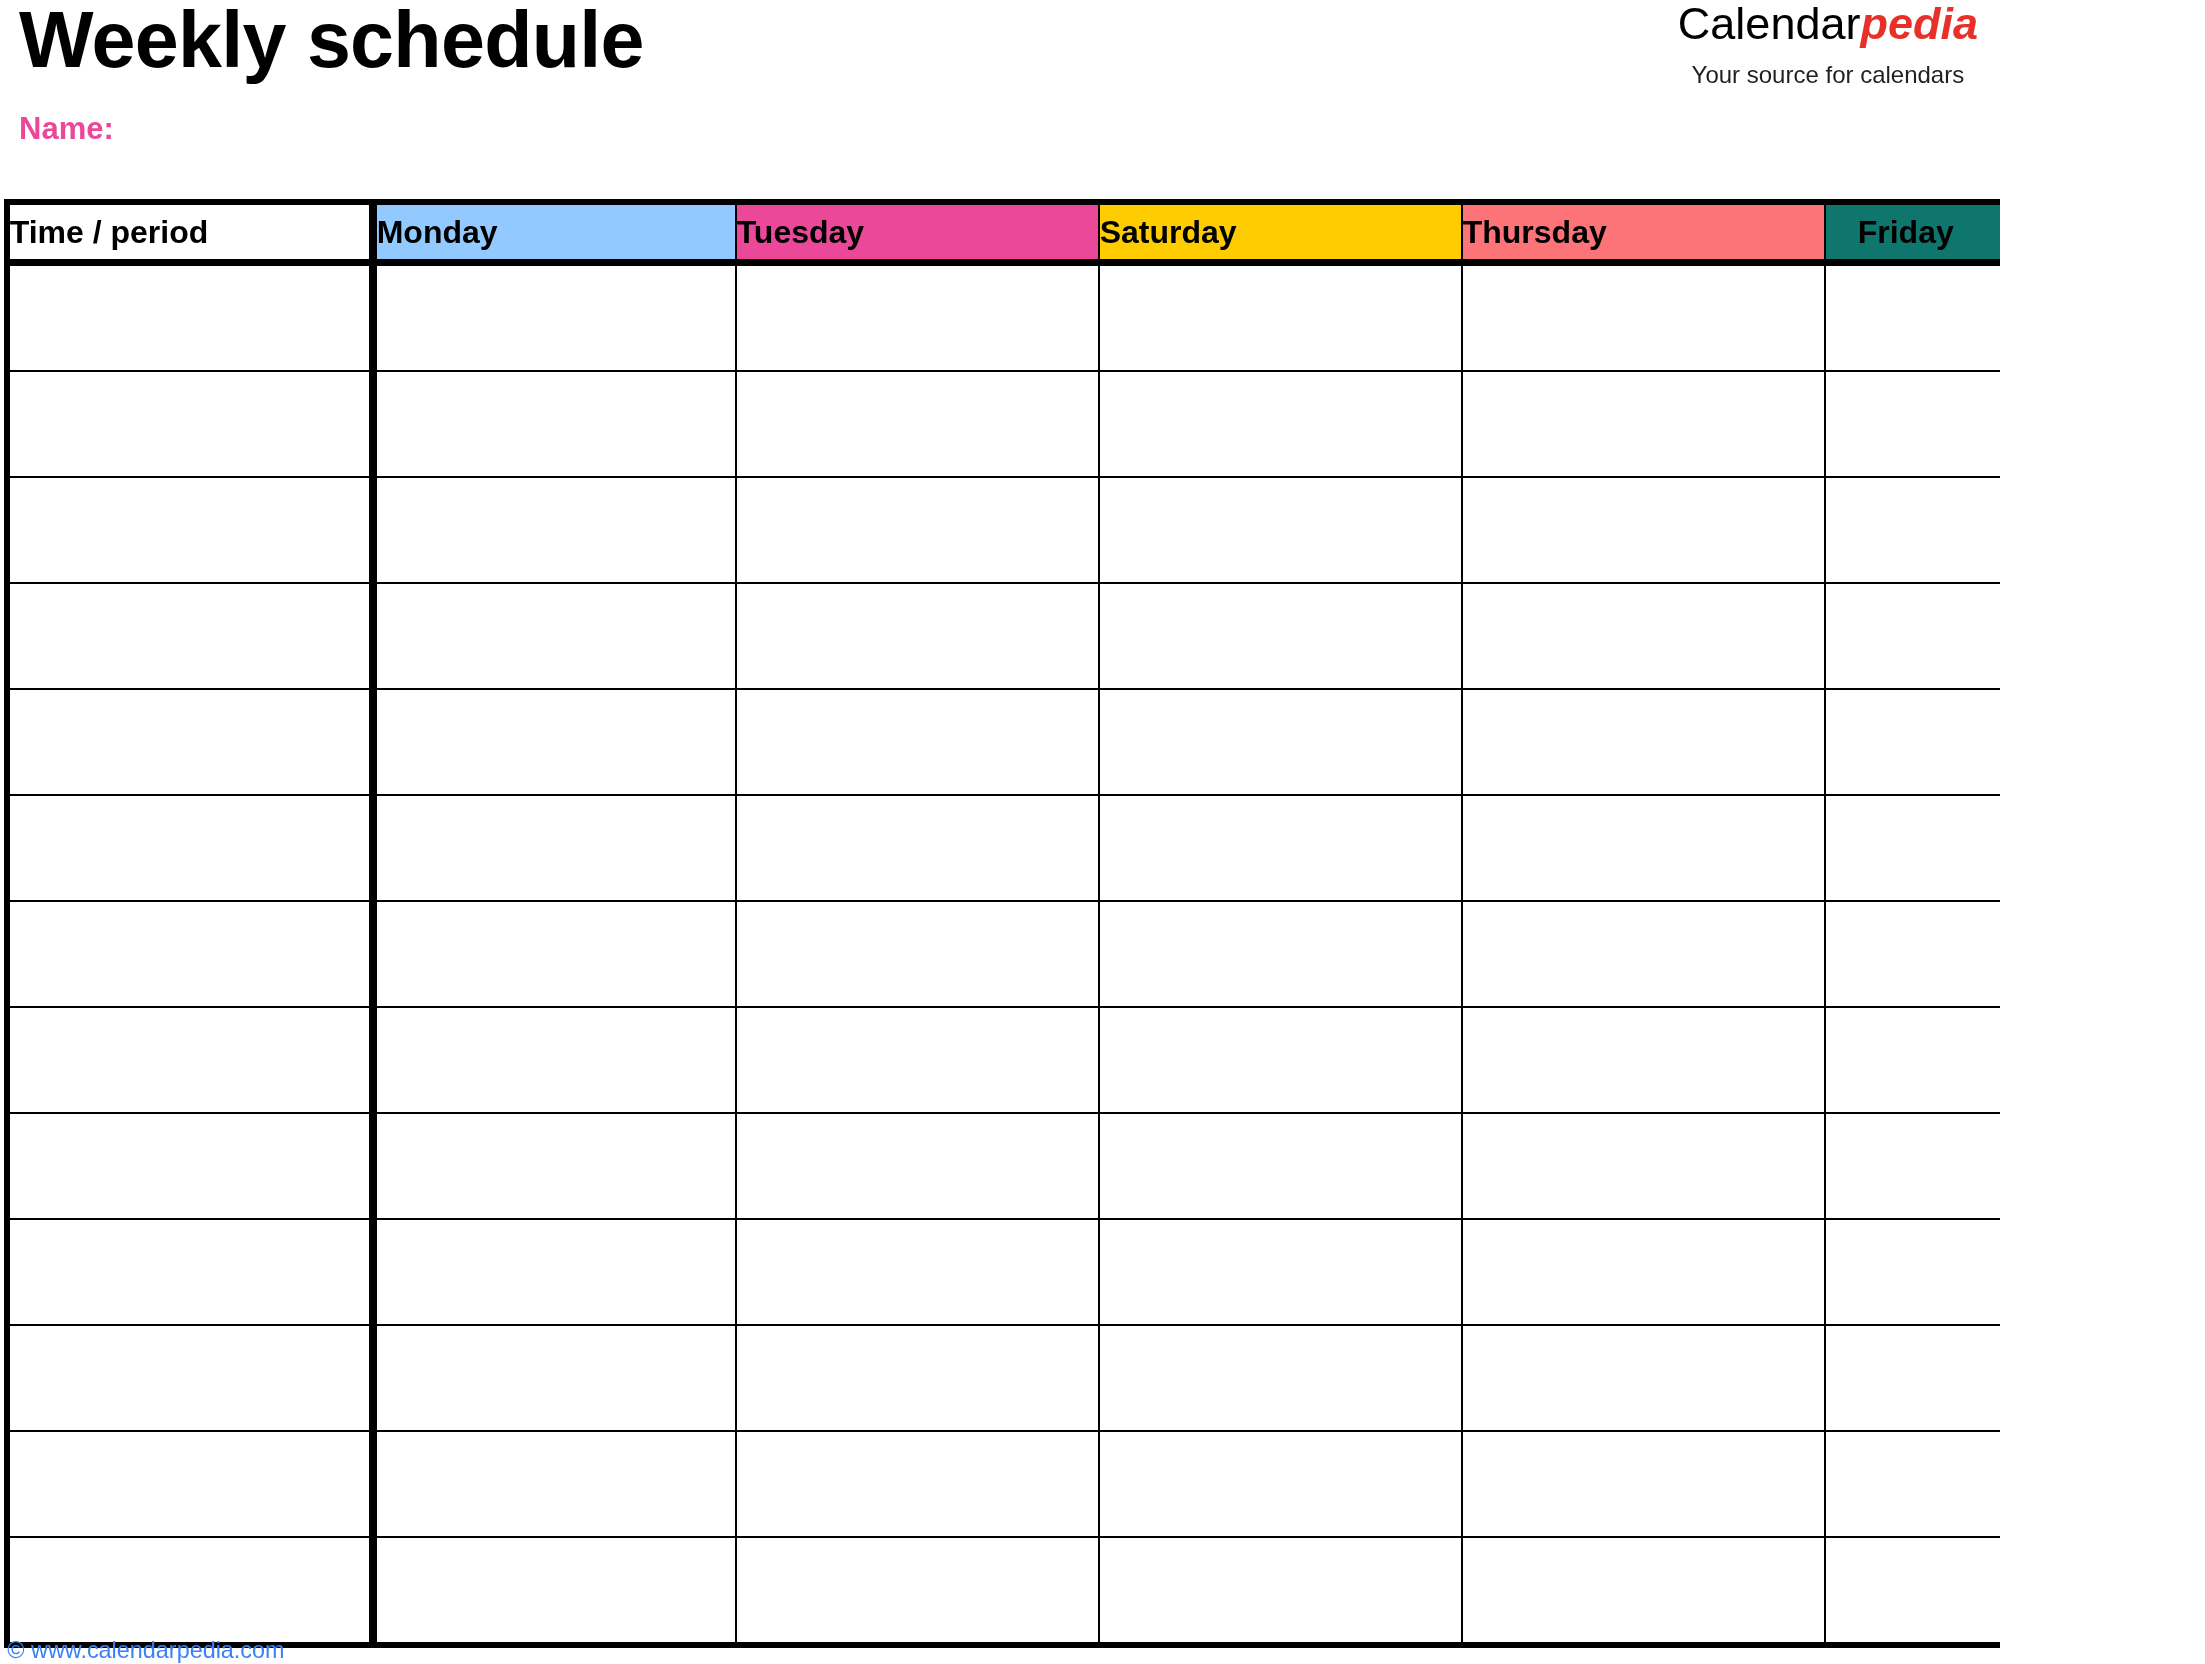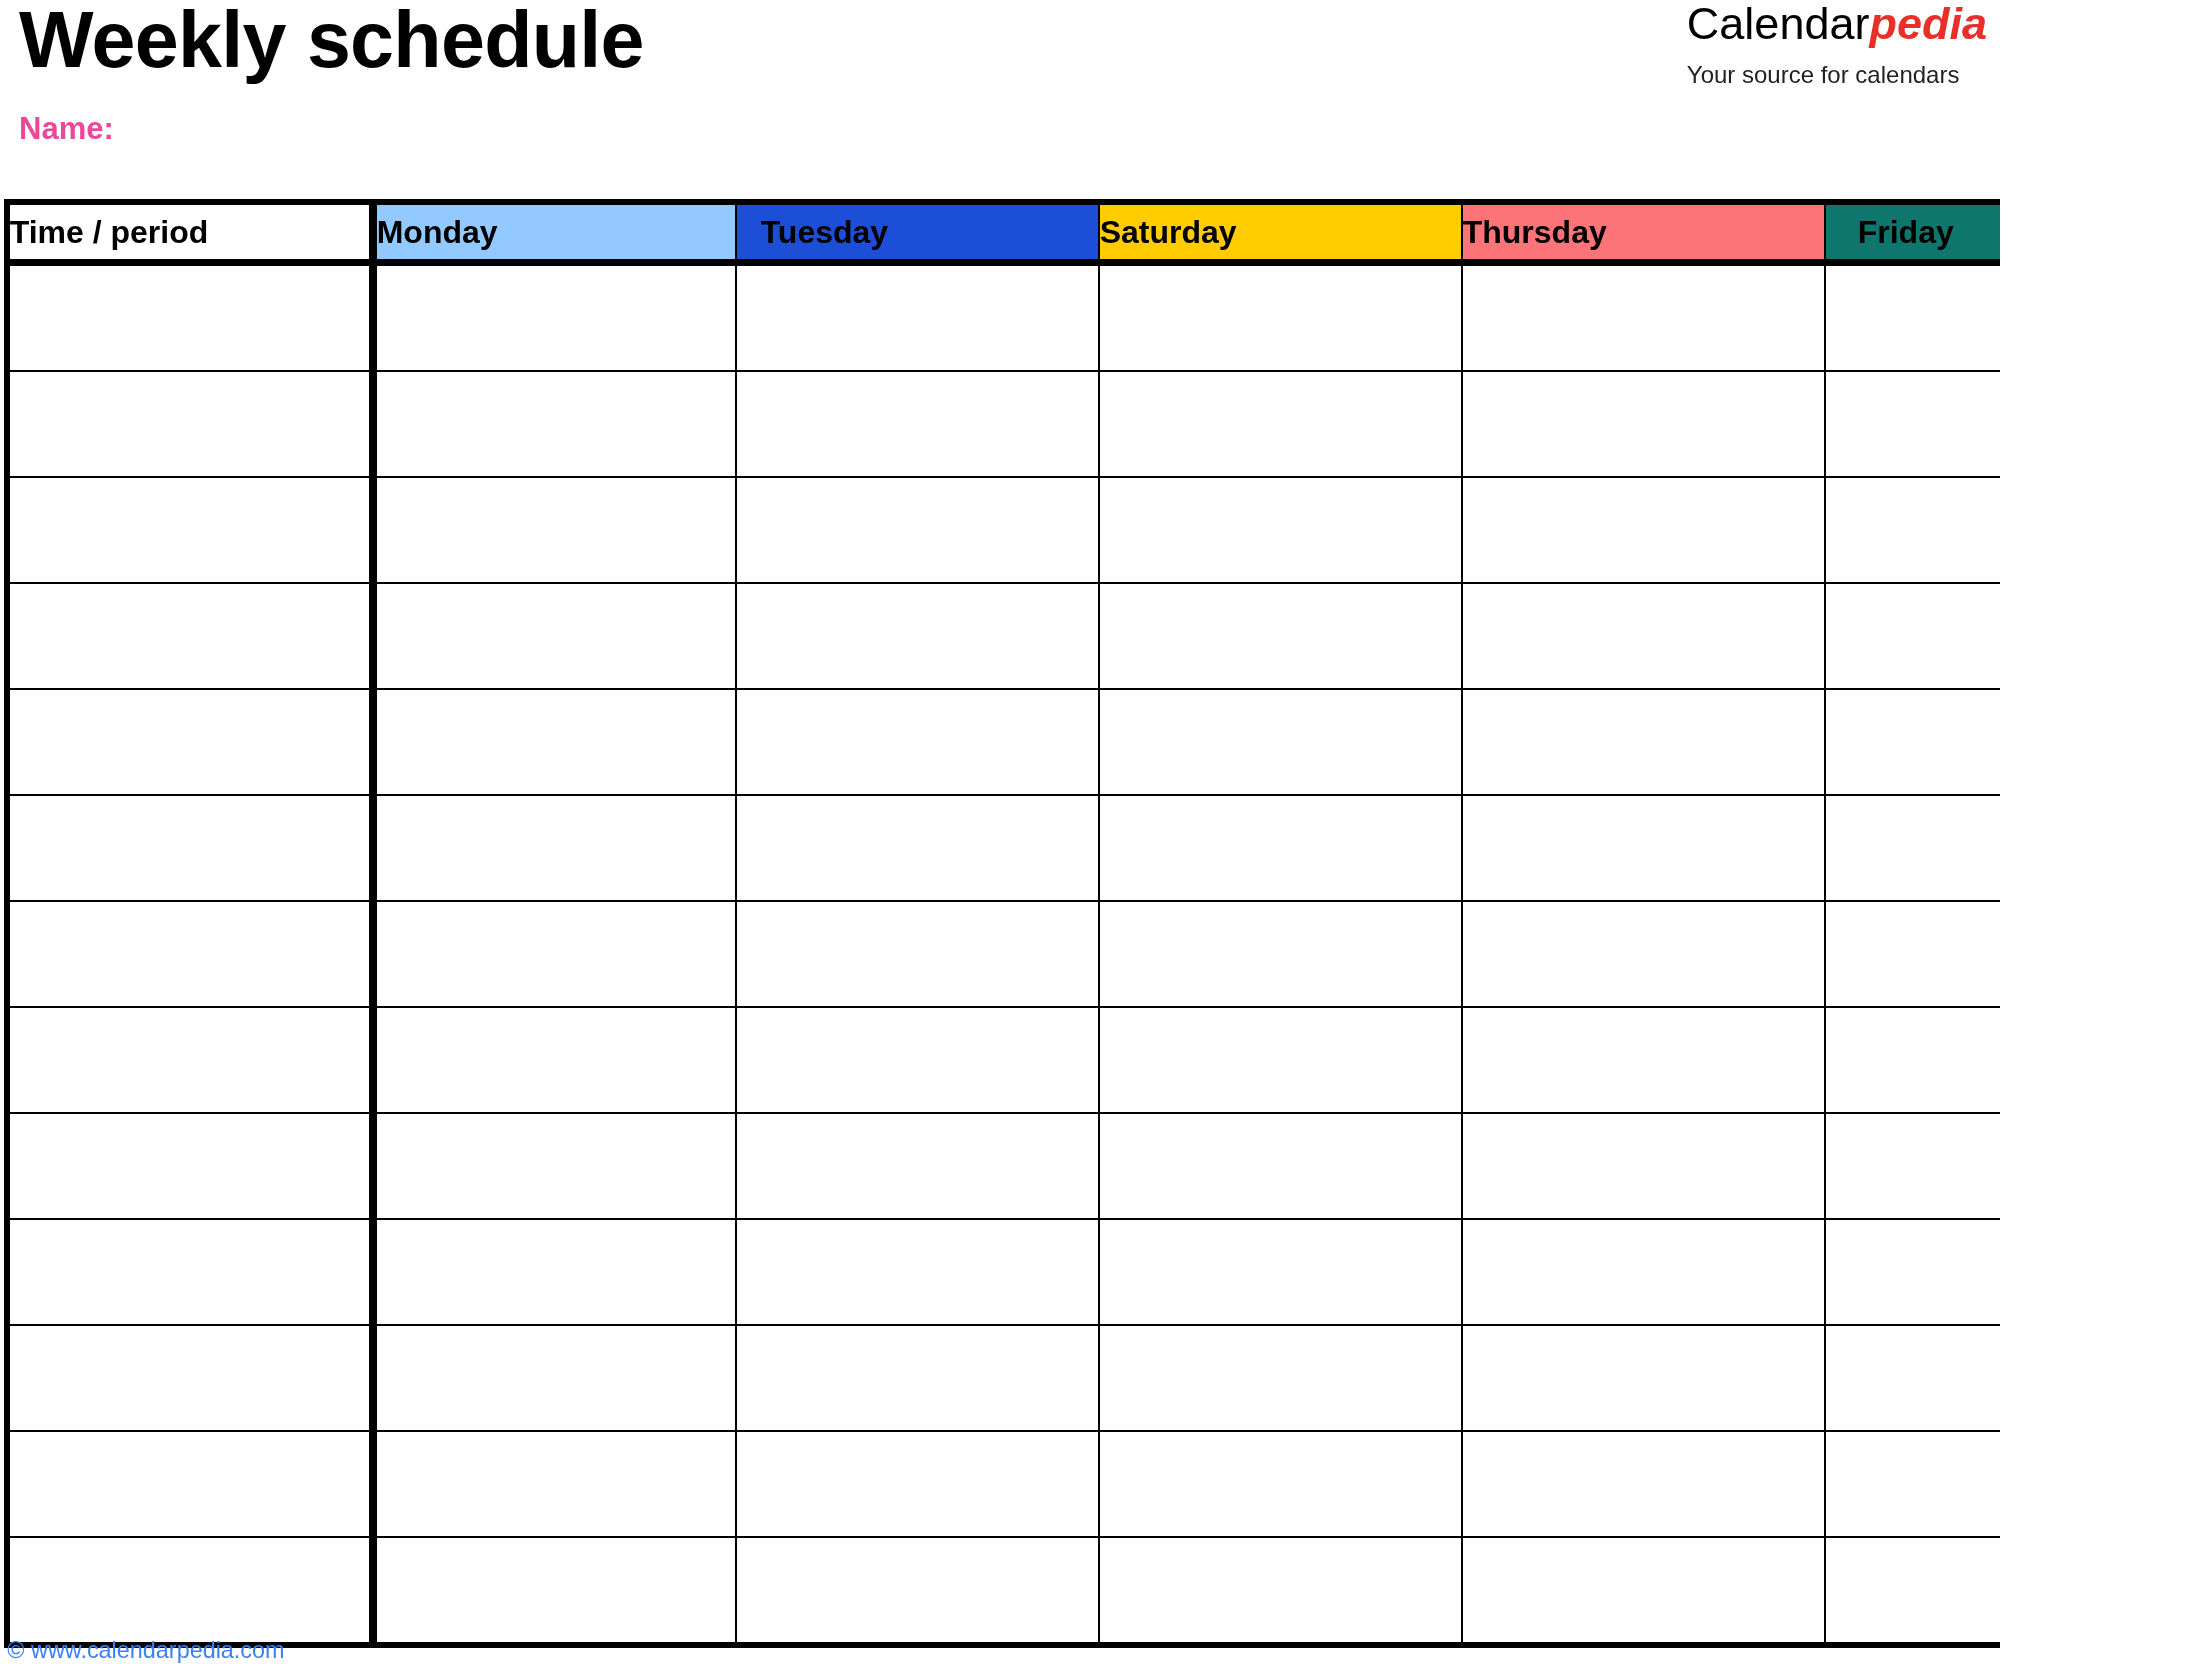--- a/index.html
+++ b/index.html
@@ -36,23 +36,23 @@
     top: 111px;
     font-size: 31px;
     font-weight: bold;
     color: #ec4899;
     white-space: nowrap;
   }
 
   
   #brand {
     position: absolute;
-    right: 13px;
+    right: 22px;
     top: 0px;
-    text-align: left;
+    text-align: center;
     line-height: 1;
   }
   #brand-wordmark {
     font-size: 45px;
     white-space: nowrap;
     line-height: 1.05;
   }
   #brand-calendar {
     color: #000000;
     font-weight: normal;
@@ -145,21 +145,21 @@
         <col class="col-day">
         <col class="col-day">
         <col class="col-day">
         <col class="col-day">
         <col class="col-day">
       </colgroup>
     <thead>
       <tr id="schedule-header-row">
           <th class="time-col" style="background: rgb(255, 255, 255);">Time / period</th>
           <th style="background: rgb(146, 201, 255);">Monday</th>
-          <th style="background: #1d4ed8; padding-left: 24px;">Tuesday</th>
+          <th style="background: #ec4899;">Tuesday</th>
           <th style="background: rgb(255, 204, 0);">Saturday</th>
           <th style="background: rgb(252, 115, 120);">Thursday</th>
           <th style="background: #0f766e; padding-left: 32px;">Friday</th>
         </tr>
     </thead>
     <tbody id="schedule-body">
         <tr>
           <td class="time-col"></td>
           <td></td>
           <td></td>

